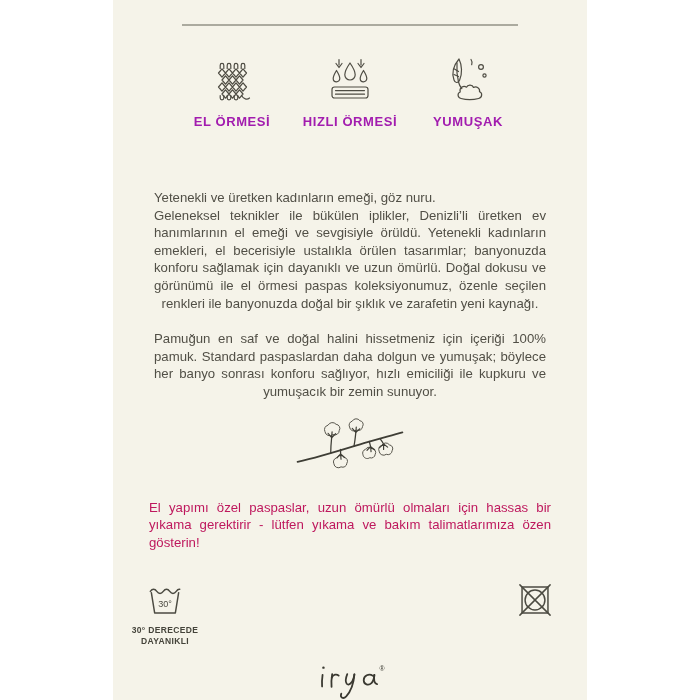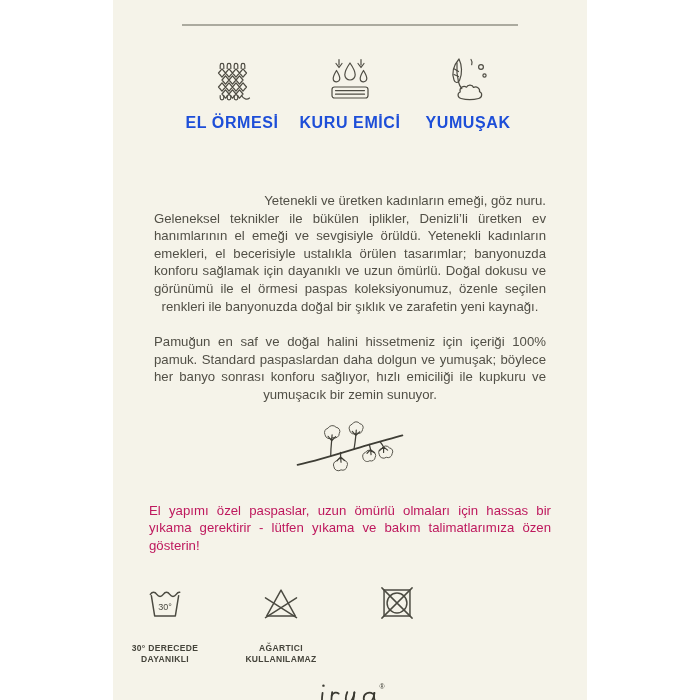--- a/index.html
+++ b/index.html
@@ -19,46 +19,46 @@
   
   .features{
     display:flex;justify-content:center;gap:26px;
     margin-top:30px;
   }
   .feature{
     width:92px;display:flex;flex-direction:column;align-items:center;
   }
   .feature svg{width:48px;height:48px;display:block;}
   .feature-label{
-    margin-top:10px;font-size:16px;font-weight:bold;color:#1d4ed8;
+    margin-top:10px;font-size:13px;font-weight:bold;color:#a21caf;
     letter-spacing:.6px;white-space:nowrap;
   }
   
   .text-col{width:392px;margin:0 auto;color:#514f46;font-size:13.2px;line-height:17.6px;}
-  .intro{margin-top:60px;text-align:right;}
+  .intro{margin-top:60px;text-align:left;}
   .para-just{text-align:justify;text-align-last:center;}
   .para2{margin-top:18px;}
   
   .branch-wrap{margin-top:16px;text-align:center;}
   .branch-wrap svg{width:112px;height:54px;}
   
   .care-note{
     width:402px;margin:24px auto 0;color:#be185d;font-size:13.2px;line-height:17.6px;
     text-align:justify;text-align-last:justify;
   }
   
   .care-row{
-    display:flex;justify-content:flex-start;gap:12px;margin-top:30px;
+    display:flex;justify-content:space-between;gap:12px;margin-top:30px;
   }
   .care-item{
     width:104px;display:flex;flex-direction:column;align-items:center;
   }
   .care-item svg{width:38px;height:38px;display:block;}
   .care-label{
-    margin-top:21px;font-size:8.5px;font-weight:bold;color:#45443b;
+    margin-top:6px;font-size:8.5px;font-weight:bold;color:#45443b;
     letter-spacing:.35px;line-height:11px;text-align:center;white-space:nowrap;
   }
   
   .logo-wrap{margin-top:10px;text-align:center;}
   .logo-wrap svg{width:96px;height:48px;}
   .sr-only{
     position:absolute;width:1px;height:1px;overflow:hidden;
     clip:rect(0 0 0 0);white-space:nowrap;
   }
   .icon-stroke{fill:none;stroke:#4e4c43;stroke-width:1.5;stroke-linecap:round;stroke-linejoin:round;}
@@ -110,21 +110,21 @@
         <g class="icon-stroke thin">
           <path d="M13,3.5 v5.5 M10,7.5 l3,4 l3,-4"></path>
           <path d="M35,3.5 v5.5 M32,7.5 l3,4 l3,-4"></path>
           <path d="M24,7 Q18.8,14.5 18.8,18.8 A5.2,5.2 0 0 0 29.2,18.8 Q29.2,14.5 24,7 Z"></path>
           <path d="M10.5,14.5 Q7.2,19.8 7.2,22.5 A3.3,3.3 0 0 0 13.8,22.5 Q13.8,19.8 10.5,14.5 Z"></path>
           <path d="M37.5,14.5 Q34.2,19.8 34.2,22.5 A3.3,3.3 0 0 0 40.8,22.5 Q40.8,19.8 37.5,14.5 Z"></path>
           <rect x="6" y="31" width="36" height="11" rx="2.5"></rect>
           <path d="M9.5,34.6 h29 M9.5,38.2 h29"></path>
         </g>
       </svg>
-      <div class="feature-label">KURU EMİCİ</div>
+      <div class="feature-label">HIZLI ÖRMESİ</div>
     </div>
 
     <div class="feature">
       <svg viewBox="0 0 48 48" aria-hidden="true">
         <g class="icon-stroke thin">
           <path d="M15,3 C10,9 7.5,17 10,24 C11,27 14,27.5 15.5,24.5 C18.5,18 18,9 15,3 Z"></path>
           <path d="M13,7 C12.5,14 13,20 14.5,26 C15.2,28.8 16.2,30.8 17.8,32.5"></path>
           <path d="M10.5,13 l4,2.5 M10,18.5 l4.5,2"></path>
           <path d="M27,3.5 q1.8,2.6 0.7,5.2"></path>
           <circle cx="37" cy="11" r="2.4"></circle>
@@ -180,32 +180,20 @@
           <path d="M6.2,13.5 L10,37 L34,37 L37.8,13.5"></path>
         </g>
         <text x="22" y="30.5" text-anchor="middle" font-size="10.5" fill="#4b4a41" font-family="Liberation Sans, sans-serif">30°</text>
       </svg>
       <div class="care-label">
         <div>30° DERECEDE</div>
         <div>DAYANIKLI</div>
       </div>
     </div>
 
-    <div class="care-item">
-      <svg viewBox="0 0 44 44" aria-hidden="true">
-        <g class="care-stroke" stroke-width="1.6">
-          <path d="M22,7 L5.5,37 L38.5,37 Z"></path>
-          <path d="M4,16 L40,39 M40,16 L4,39"></path>
-        </g>
-      </svg>
-      <div class="care-label">
-        <div>AĞARTICI</div>
-        <div>KULLANILAMAZ</div>
-      </div>
-    </div>
 
     <div class="care-item">
       <svg viewBox="0 0 44 44" aria-hidden="true">
         <g class="care-stroke" stroke-width="1.6">
           <rect x="7" y="7" width="30" height="30"></rect>
           <circle cx="22" cy="22" r="11.5"></circle>
           <path d="M4.5,4.5 L39.5,39.5 M39.5,4.5 L4.5,39.5"></path>
         </g>
       </svg>
     </div>

